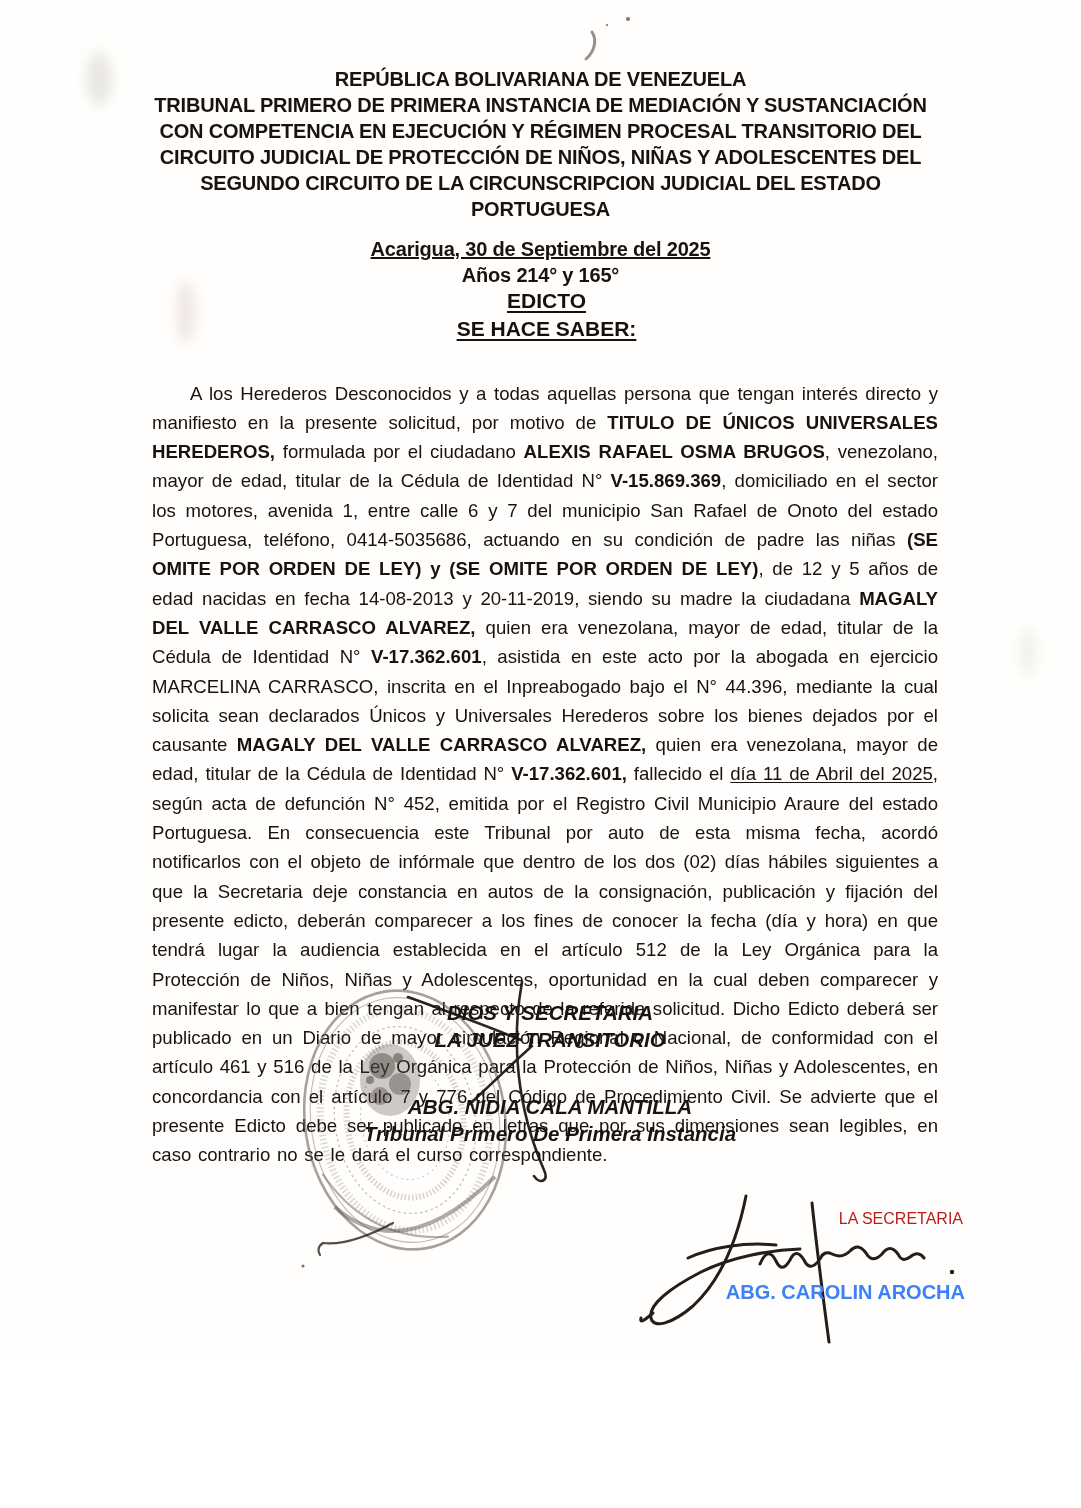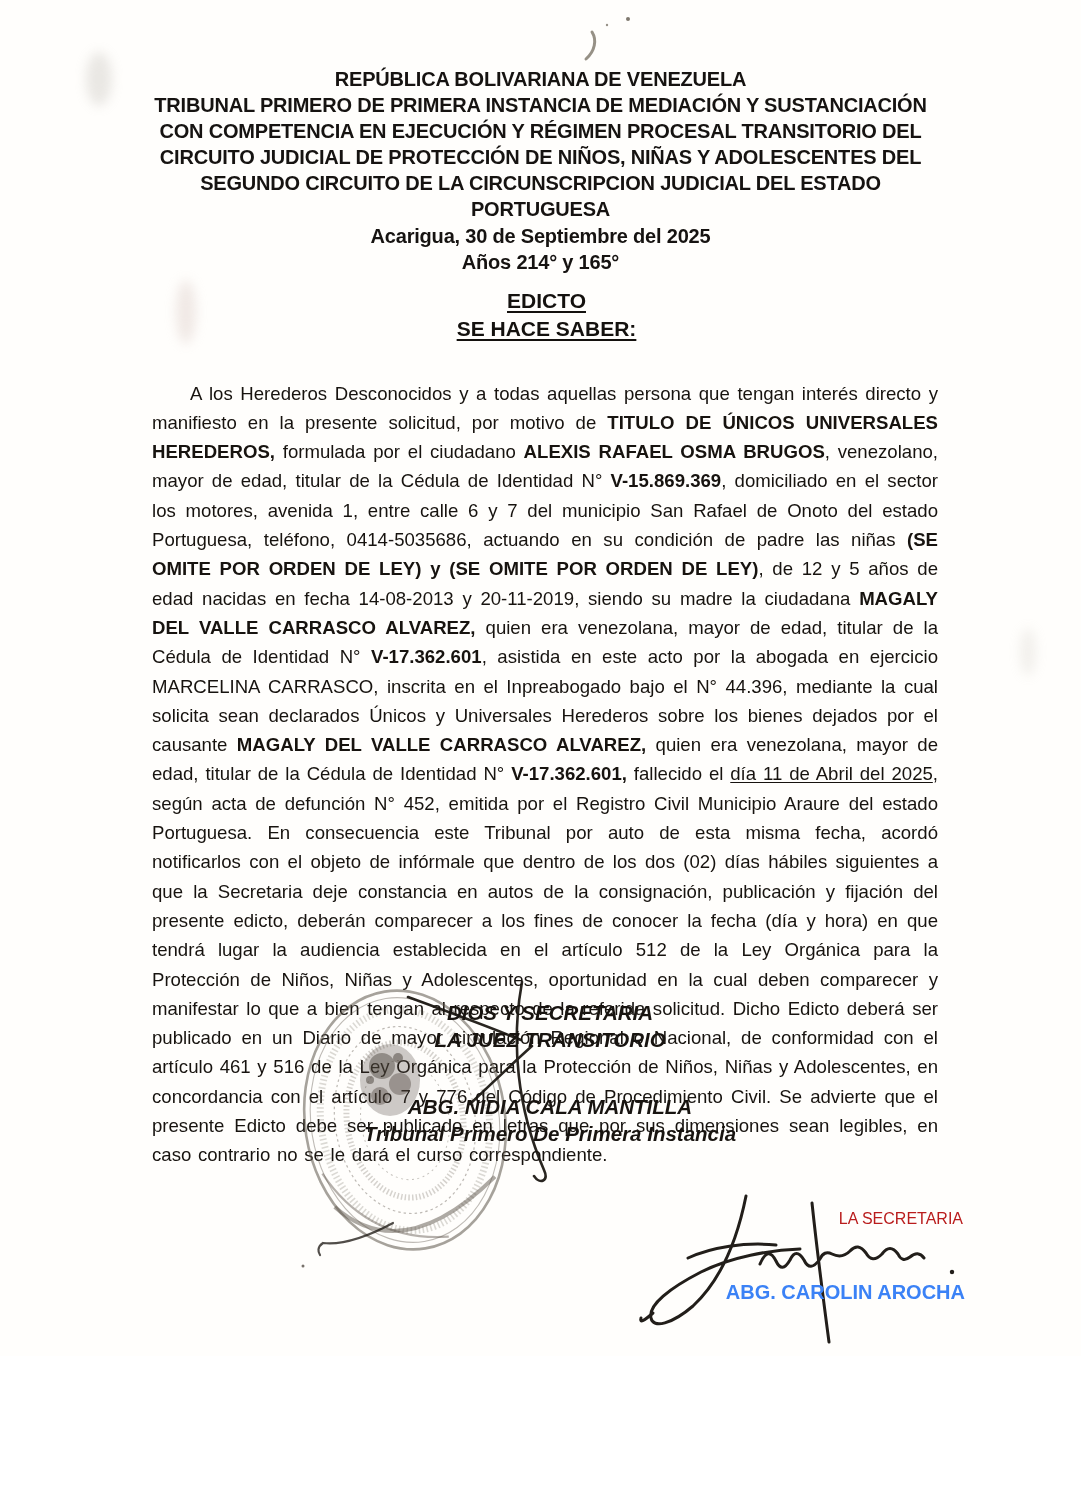--- a/index.html
+++ b/index.html
@@ -7,21 +7,21 @@
     position:relative;width:1081px;height:1356px;background:#fffefc;
     font-family:"Liberation Sans",sans-serif;color:#14110e;overflow:hidden;
   }
   
   .court-header{
     position:absolute;top:66px;left:55px;right:55px;text-align:center;
     font-weight:bold;font-size:20px;line-height:26px;color:#161311;
     letter-spacing:-0.2px;
   }
   .court-header .hline{white-space:nowrap;}
-  .place-date{margin-top:1px;}
+  .place-date{margin-top:14px;text-decoration:underline;}
   
   .edict-title{
     position:absolute;top:287px;left:12px;right:0;text-align:center;
     font-weight:bold;font-size:21px;line-height:28px;color:#14110e;
   }
   .edict-title .u{
     text-decoration:underline;text-decoration-thickness:2px;text-underline-offset:3px;
   }
   
   .body-par{

